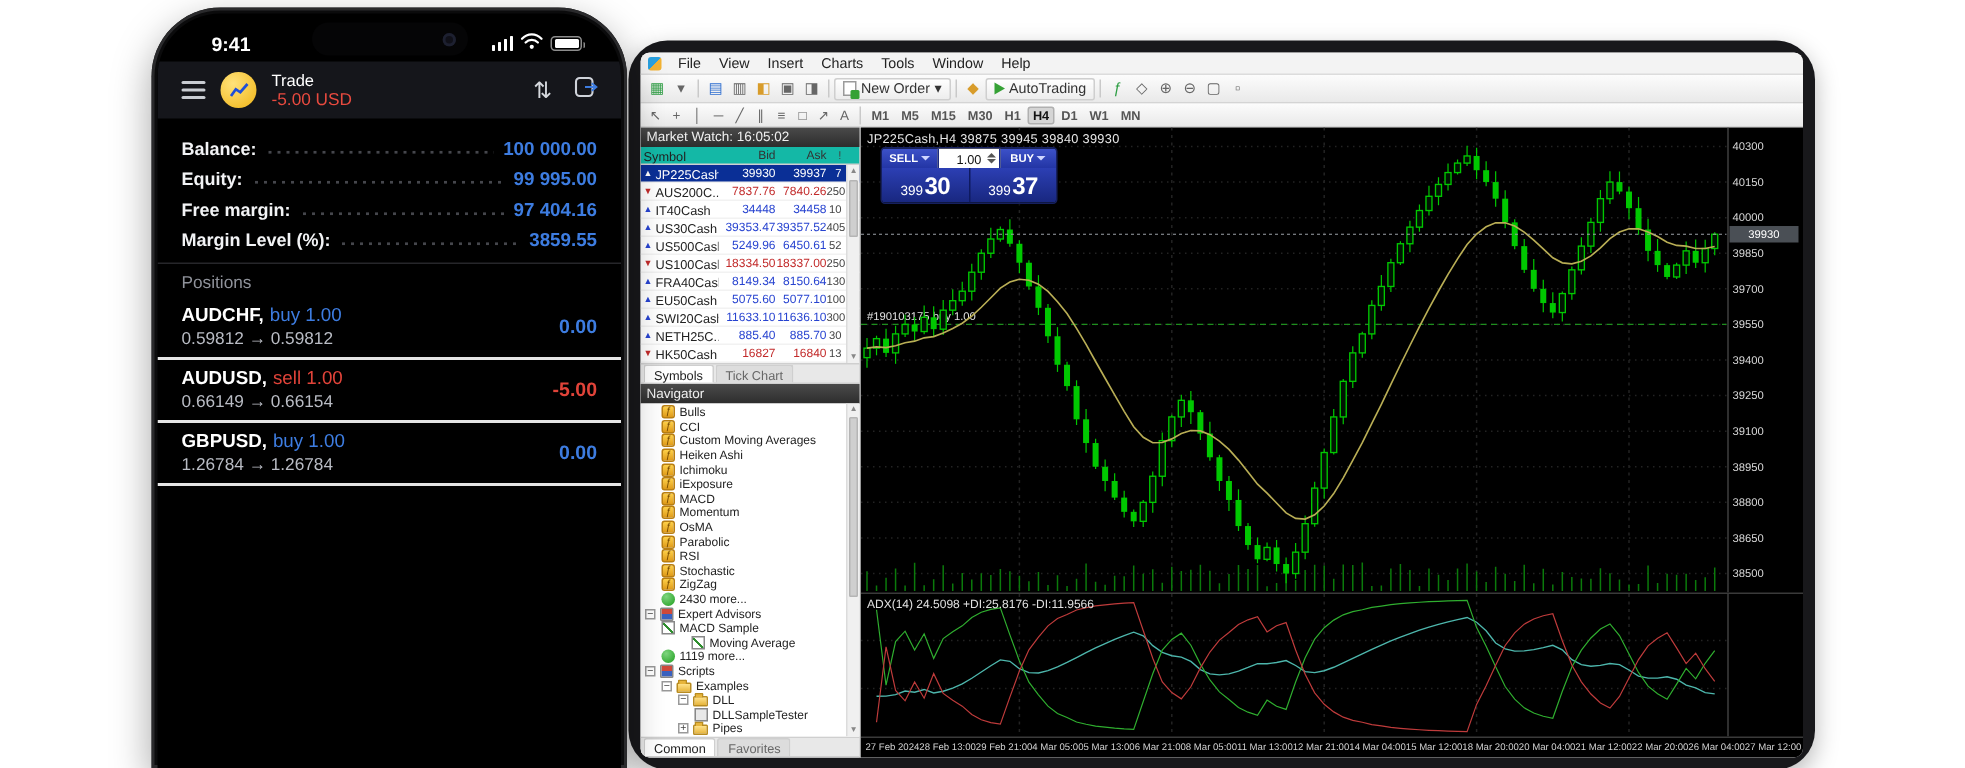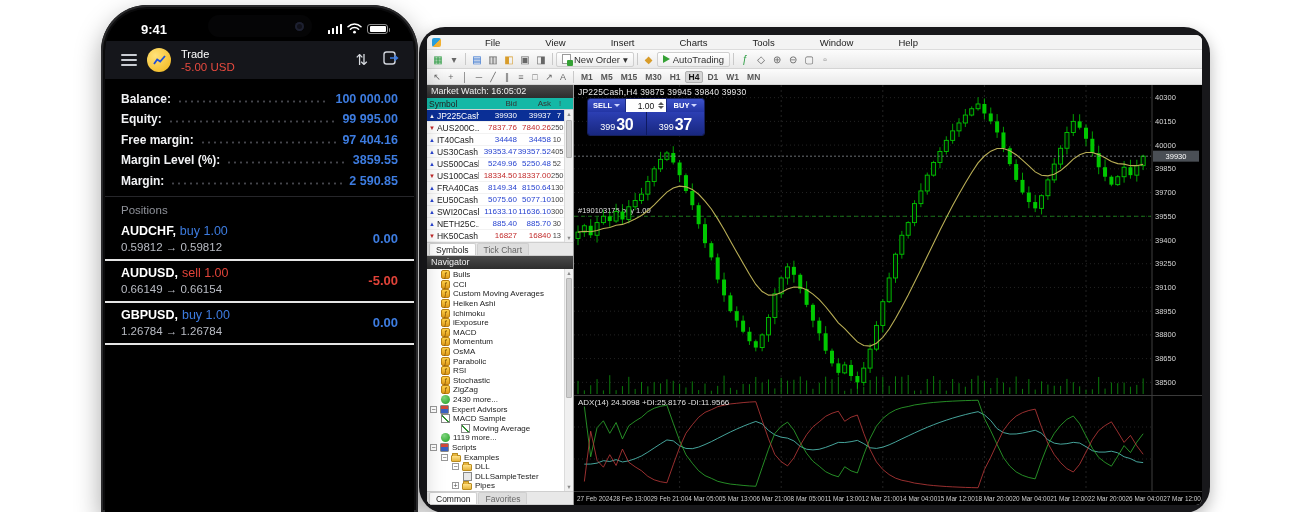--- a/index.html
+++ b/index.html
@@ -7,21 +7,21 @@
   body { font-family:"Liberation Sans",sans-serif; position:relative; }
 
   
   .tablet { position:absolute; left:419px; top:27px; width:791px; height:486px;
             background:#18181b; border-radius:26px; padding:8px;
             box-shadow:0 6px 16px rgba(0,0,0,.28); }
   .screen { width:100%; height:100%; background:#ececec; border-radius:6px; overflow:hidden;
             display:flex; flex-direction:column; }
 
   .menubar { height:15px; background:#f3f3f3; border-bottom:1px solid #dcdcdc;
-             display:flex; align-items:center; padding:0 3px; flex:0 0 15px;gap:33px; }
+             display:flex; align-items:center; padding:0 3px; flex:0 0 15px; }
   .menu-logo { width:9px; height:9px; border-radius:2px;
                background:linear-gradient(135deg,#2aa1df 50%,#f2b233 50%); margin:0 5px 0 2px; }
   .menu-item { font-size:9.5px; color:#222; padding:0 6px; }
 
   .toolbar { display:flex; align-items:center; background:linear-gradient(#fcfcfc,#e9e9e9);
              border-bottom:1px solid #d4d4d4; padding:0 3px; }
   .tb1 { height:19px; flex:0 0 19px; }
   .tb2 { height:16px; flex:0 0 16px; }
   .tb-ic { min-width:16px; height:14px; display:flex; align-items:center; justify-content:center;
            font-size:10px; color:#666; }
@@ -294,21 +294,21 @@
               <span class="c-bid dir-up">39353.47</span>
               <span class="c-ask dir-up">39357.52</span>
               <span class="c-spr">405</span>
             </div>
             <div class="mw-row">
               <span class="c-sym">
                 <span class="arr up">▲</span>
                 <span>US500Cash</span>
               </span>
               <span class="c-bid dir-up">5249.96</span>
-              <span class="c-ask dir-up">5250.48</span>
+              <span class="c-ask dir-up">6450.61</span>
               <span class="c-spr">52</span>
             </div>
             <div class="mw-row">
               <span class="c-sym">
                 <span class="arr down">▼</span>
                 <span>US100Cash</span>
               </span>
               <span class="c-bid dir-down">18334.50</span>
               <span class="c-ask dir-down">18337.00</span>
               <span class="c-spr">250</span>
@@ -933,25 +933,20 @@
         <div class="acct-row">
           <span class="acct-label">Free margin:</span>
           <span class="leader"></span>
           <span class="acct-value">97 404.16</span>
         </div>
         <div class="acct-row">
           <span class="acct-label">Margin Level (%):</span>
           <span class="leader"></span>
           <span class="acct-value">3859.55</span>
         </div>
-        <div class="acct-row">
-          <span class="acct-label">Margin:</span>
-          <span class="leader"></span>
-          <span class="acct-value">2 590.85</span>
-        </div>
       </div>
     <div class="sec-div"></div>
     <div class="sec-label">Positions</div>
     <div id="positionsList">
         <div class="pos-row">
           <div class="pos-left">
             <div class="pos-line1"><span class="pos-sym">AUDCHF,</span><span class="pos-side side-buy">buy 1.00</span></div>
             <div class="pos-line2">0.59812 → 0.59812</div>
           </div>
           <span class="pos-profit profit-flat">0.00</span>

